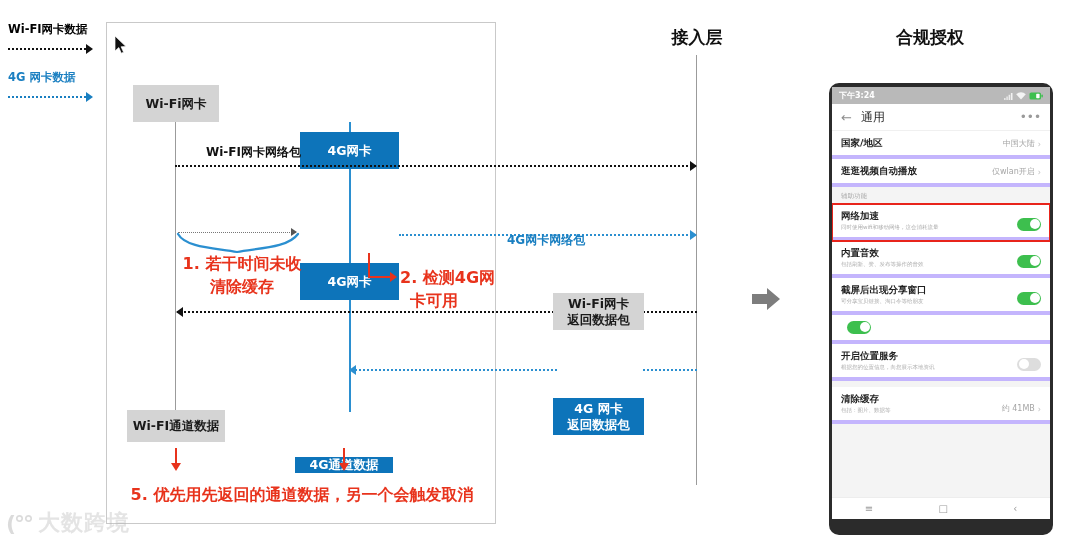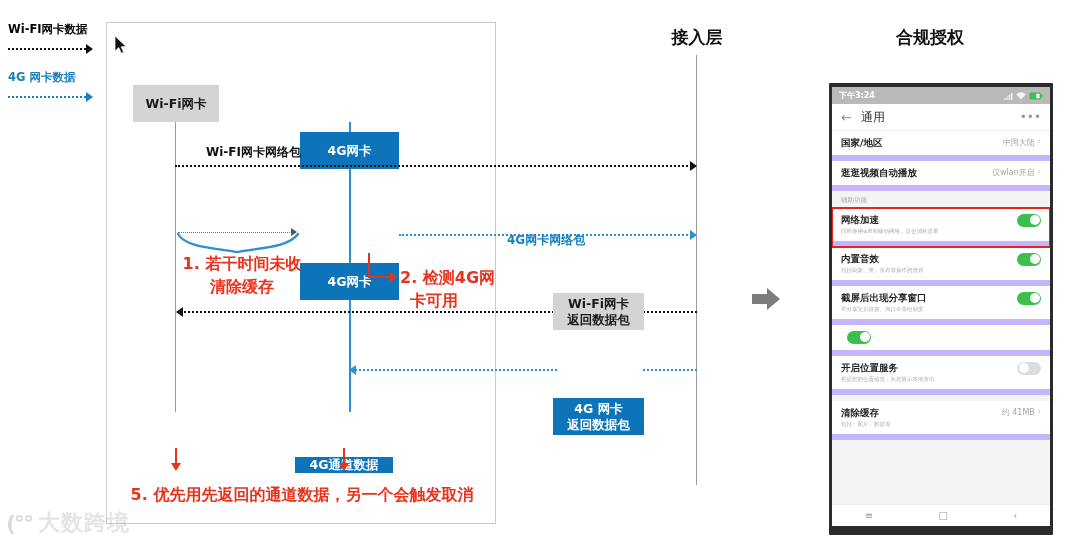--- a/index.html
+++ b/index.html
@@ -101,41 +101,41 @@
     position: absolute; width: 0; height: 0;
     border-top: 8px solid #e8331c; border-left: 5px solid transparent; border-right: 5px solid transparent;
   }
 
   
   .big-arrow { position: absolute; left: 752px; top: 288px; }
 
   
   .phone {
     position: absolute; left: 829px; top: 83px; width: 224px; height: 452px;
-    background: #2b2b2b; border-radius: 1px; padding: 4px 3px 9px 3px;
+    background: #2b2b2b; border-radius: 10px; padding: 4px 3px 16px 3px;
   }
   .phone-screen { width: 100%; height: 100%; background: #ffffff; overflow: hidden; position: relative; }
   .status-bar {
     height: 17px; background: #b9b9b9; display: flex; align-items: center;
     justify-content: space-between; padding: 0 7px; color: #ffffff; font-size: 8px; font-weight: bold;
   }
   .status-icons { display: flex; align-items: center; gap: 3px; }
   .app-bar {
     height: 27px; background: #ffffff; display: flex; align-items: center;
     padding: 0 9px; gap: 9px; border-bottom: 1px solid #f0f0f0;
   }
   .app-bar .back { font-size: 13px; color: #8b8b8b; }
   .app-bar .title { font-size: 12px; color: #2b2b2b; font-weight: 500; flex: 1; }
   .app-bar .more { font-size: 12px; color: #9a9a9a; letter-spacing: 0px; }
   .list { background: #f4f4f4; height: calc(100% - 17px - 27px); position: relative; }
   .group { background: #ffffff; }
   .group-header { font-size: 6.5px; color: #a8a8a8; padding: 5px 9px 3px; background: #f4f4f4; }
   .row {
-    display: flex; align-items: flex-start; padding: 6px 9px; background: #fff;
-    border-bottom: 6px solid #c4b5fd; min-height: 26px;
+    display: flex; align-items: flex-end; padding: 6px 9px; background: #fff;
+    border-bottom: 4px solid #c4b5fd; min-height: 26px;
   }
   .row-texts { flex: 1; min-width: 0; }
   .row-title { font-size: 9.5px; color: #1f1f1f; font-weight: bold; line-height: 1.25; }
   .row-sub { font-size: 5.5px; color: #adadad; margin-top: 2px; line-height: 1.3; }
   .row-value { font-size: 8px; color: #a5a5a5; white-space: nowrap; margin-left: 6px; }
   .chev { font-size: 8px; color: #bdbdbd; margin-left: 3px; }
   .toggle {
     width: 24px; height: 13px; border-radius: 7px; background: #3dbf4e; position: relative;
     flex: none; margin-left: 6px;
   }
@@ -196,20 +196,23 @@
   <div class="lifeline" style="left:696px; top:55px; height:430px;"></div>
 
   <div class="nodebox gray" style="left:133px; top:85px; width:86px; height:37px;">
     <span>Wi-Fi网卡</span>
   </div>
   <div class="nodebox blue" style="left:300px; top:85px; width:99px; height:37px;">
     <span>4G网卡</span>
   </div>
   <div class="nodebox blue" style="left:300px; top:216px; width:99px; height:37px;">
     <span>4G网卡</span>
+  </div>
+  <div class="nodebox gray" style="left:127px; top:410px; width:98px; height:32px;">
+    <span>Wi-FI通道数据</span>
   </div>
   <div class="nodebox blue" style="left:295px; top:410px; width:98px; height:16px;">
     <span>4G通道数据</span>
   </div>
 
   <div class="msg" style="left:175px; top:160px; width:521px;">
     <div class="line"></div>
     <div class="arrow-r"></div>
   </div>
   <div class="msg-label dark" style="left:206px; top:144px;">Wi-FI网卡网络包</div>

